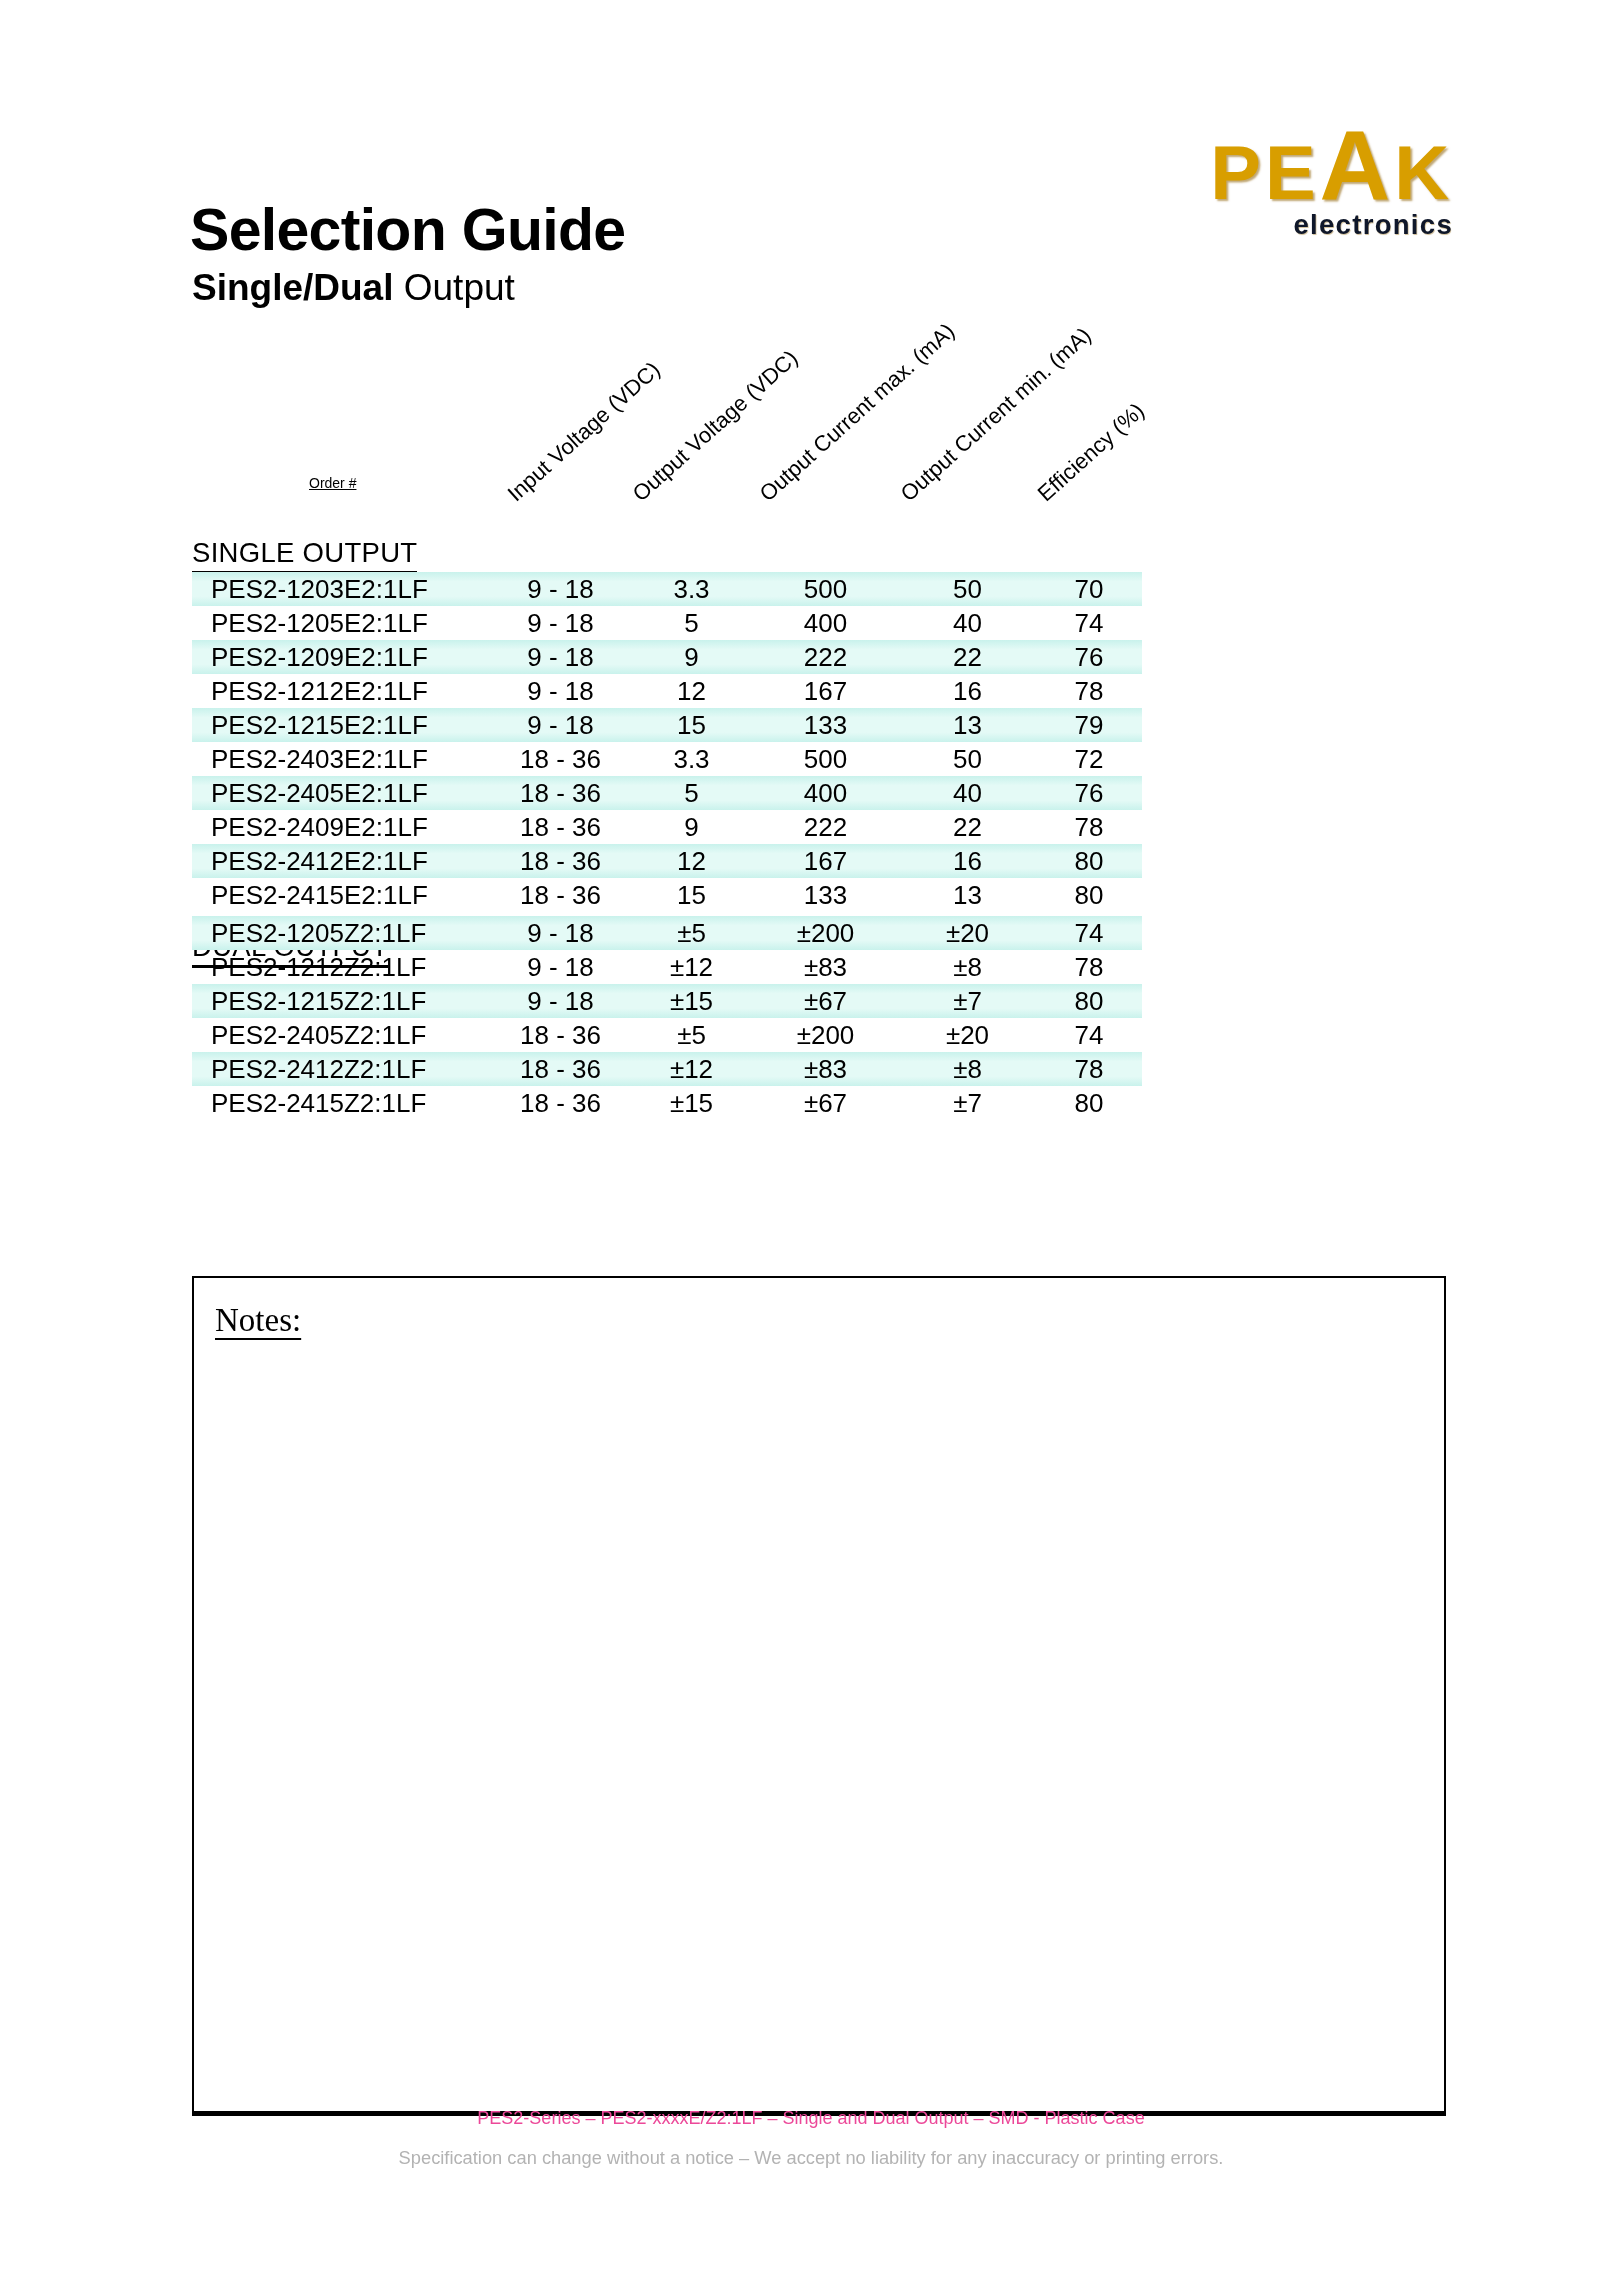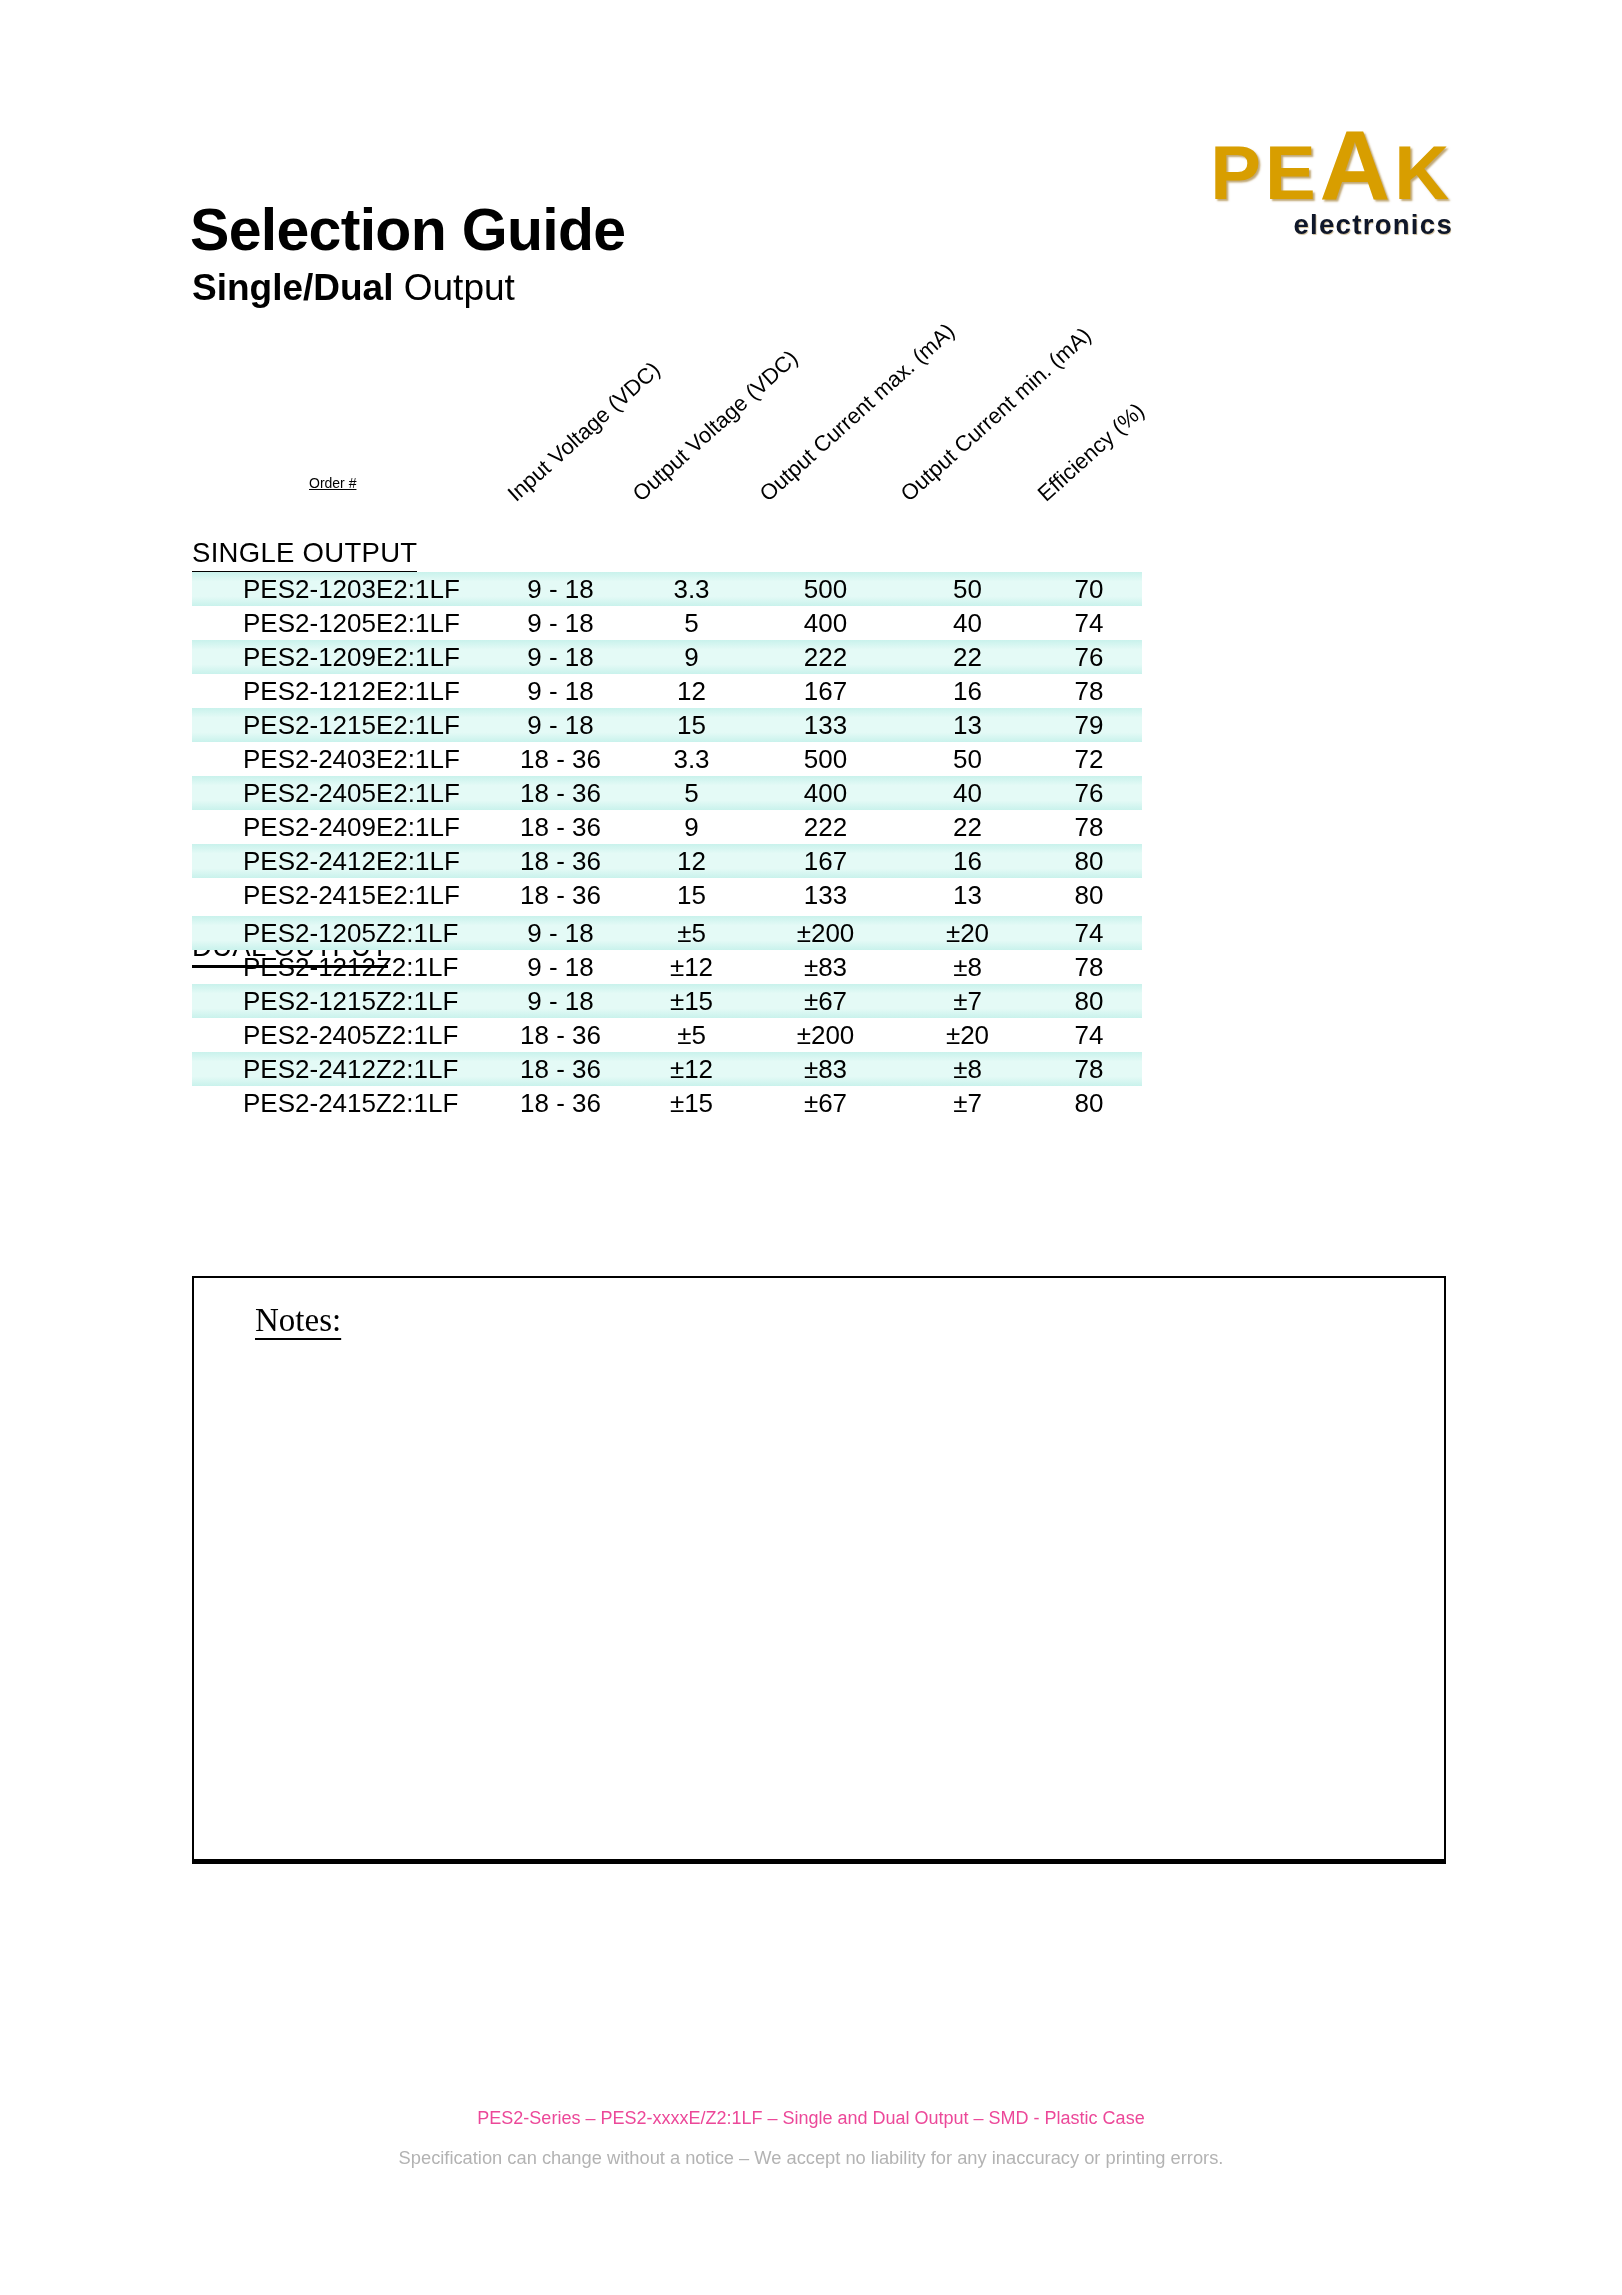--- a/index.html
+++ b/index.html
@@ -31,29 +31,29 @@
     border-bottom:3.3px solid #000; padding-bottom:2px; }
   .sec-heading.single { left:192px; top:537px; }
   .sec-heading.dual   { left:192px; top:931px; }
 
   .rows { position:absolute; left:192px; width:950px; }
   .rows.single { top:572px; }
   .rows.dual   { top:916px; }
   .row { display:grid; grid-template-columns:298px 141px 121px 147px 137px 106px;
     height:34px; align-items:center; font-size:26px; }
   .row span { text-align:center; }
-  .row .pn { text-align:left; padding-left:19px;margin-left:32px; }
+  .row .pn { text-align:left; padding-left:19px; }
   .row.stripe { background:linear-gradient(180deg,#c9f2ec 0%,#e4faf6 28%,#e4faf6 72%,#c9f2ec 100%); }
 
   .enquire { position:absolute; left:192px; top:1178px; font-size:31px;
     text-decoration:underline; text-decoration-thickness:2.6px; text-underline-offset:5.9px; }
 
   
-  .notes-box { position:absolute; left:192px; top:1276px; width:1254px; height:588px;
-    border:2px solid #000; border-bottom-width:5.9px; box-sizing:border-box;padding-left:40px; }
+  .notes-box { position:absolute; left:192px; top:1276px; width:1254px; height:840px;
+    border:2px solid #000; border-bottom-width:5.9px; box-sizing:border-box; }
   .notes-label { display:inline-block; margin:23.6px 0 0 21px; font-family:"Liberation Serif", serif;
     font-size:33px; text-decoration:underline; text-decoration-thickness:2px; text-underline-offset:6.5px; }
 
   
   .fline { position:absolute; left:0; width:100%; text-align:center; }
   .f1 { top:2108px; font-size:18px; color:#ec4899; }
   .f2 { top:2147px; font-size:18.3px; color:#b3b3b3; }
   .f3 { top:2171px; font-size:24px; color:#a8a8a8; }
 </style>
 </head>

